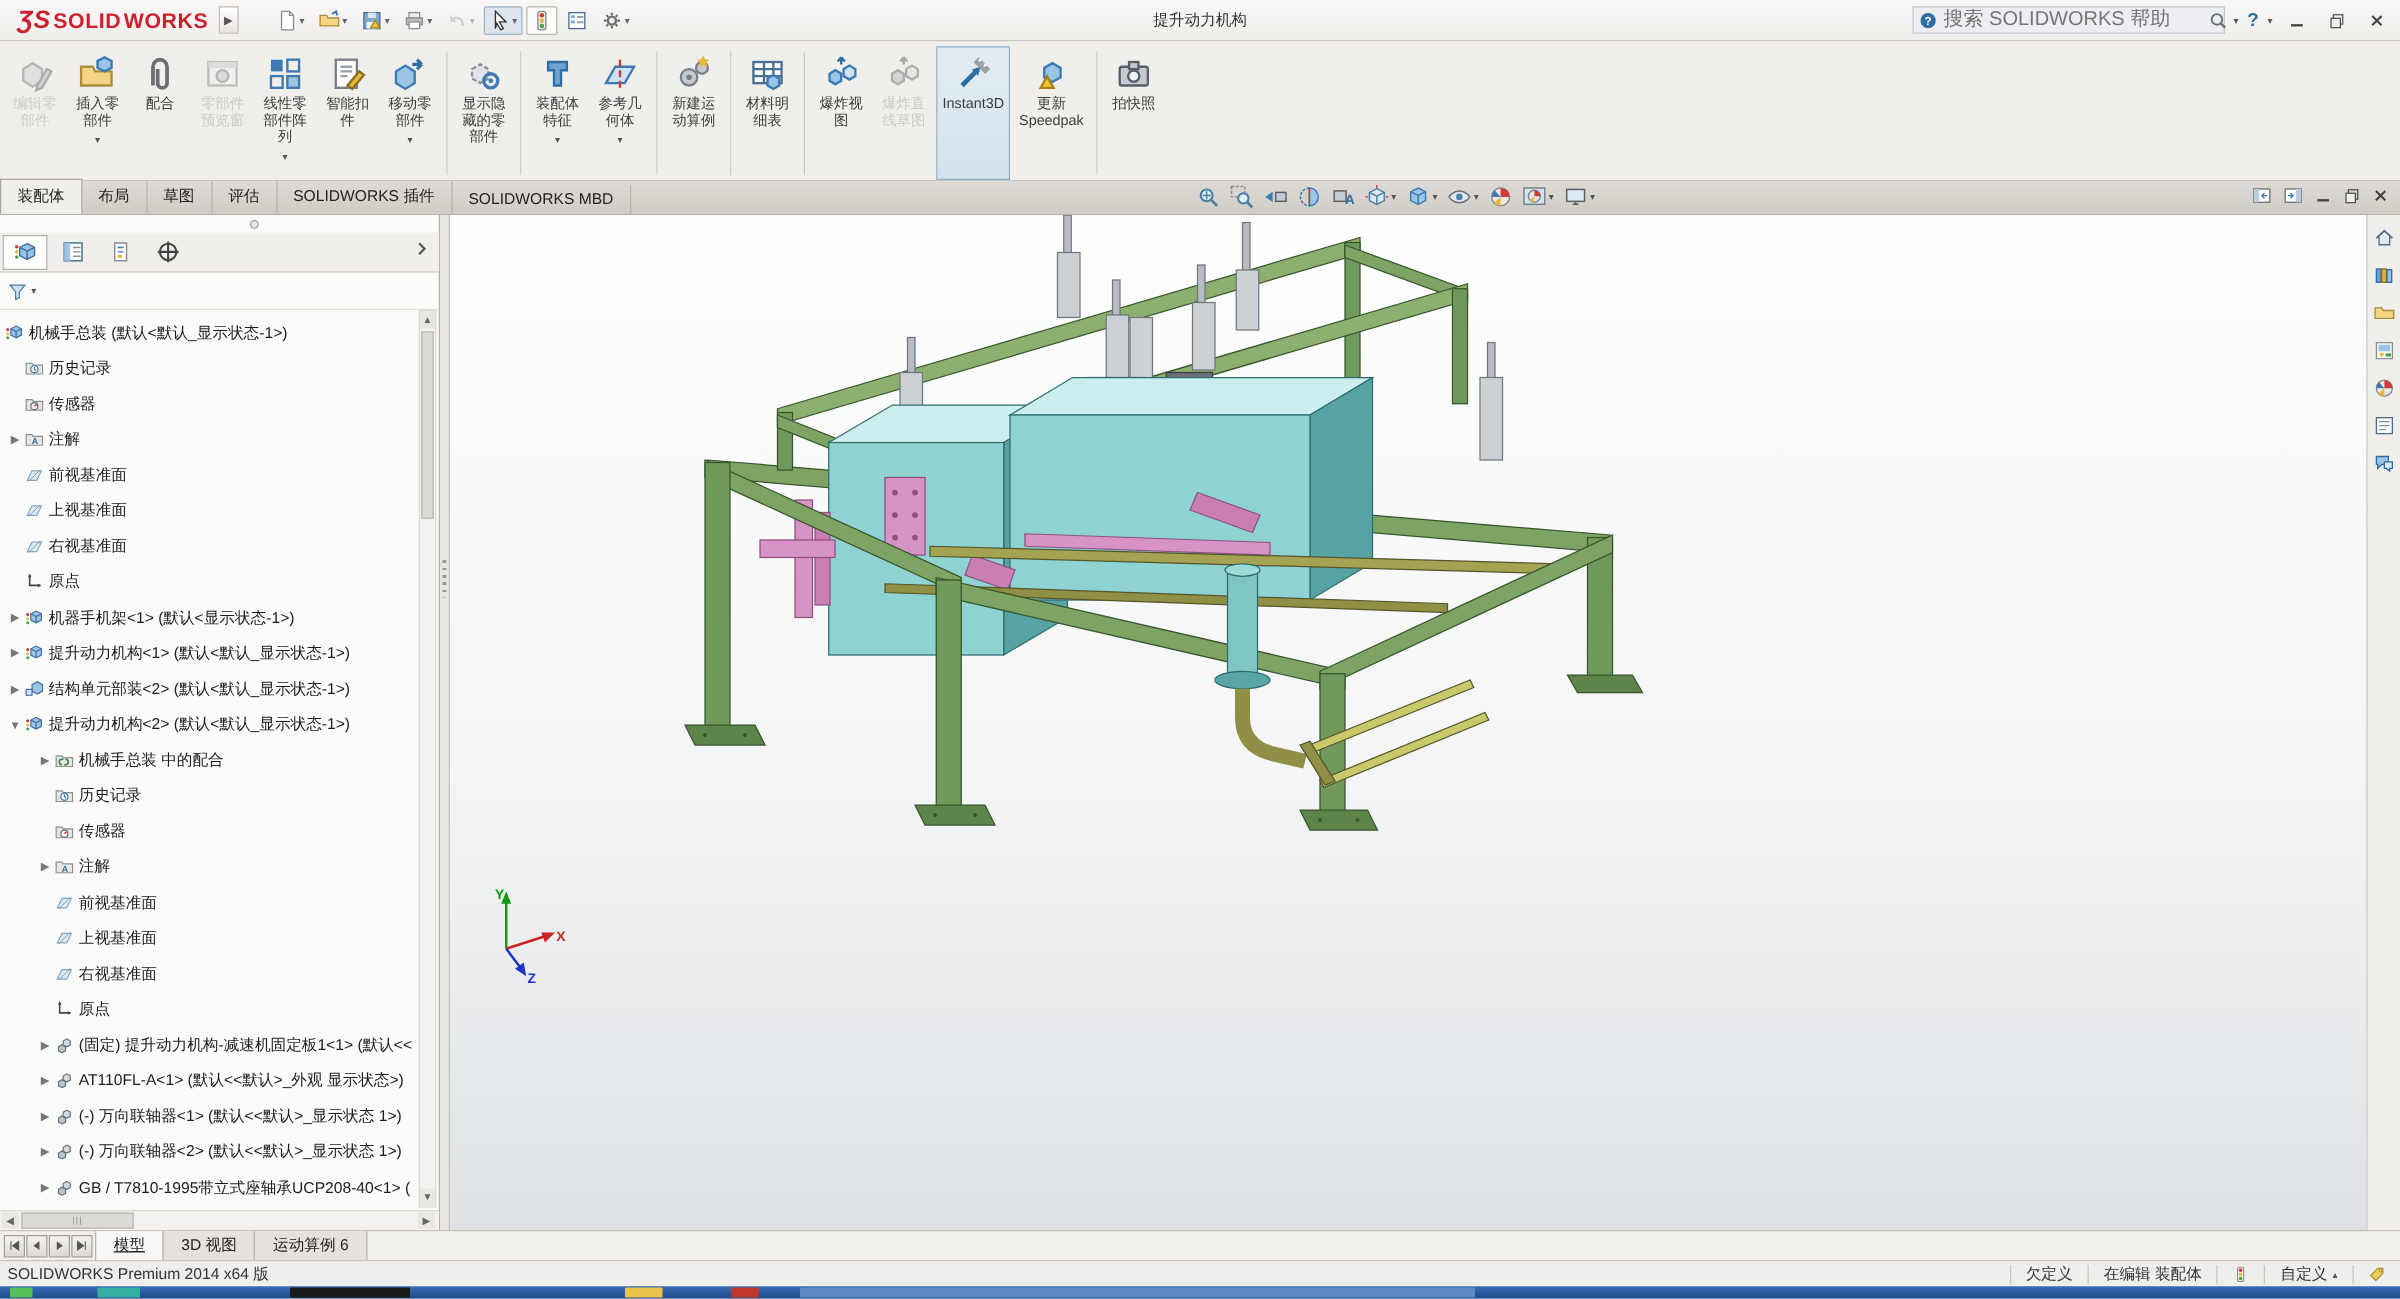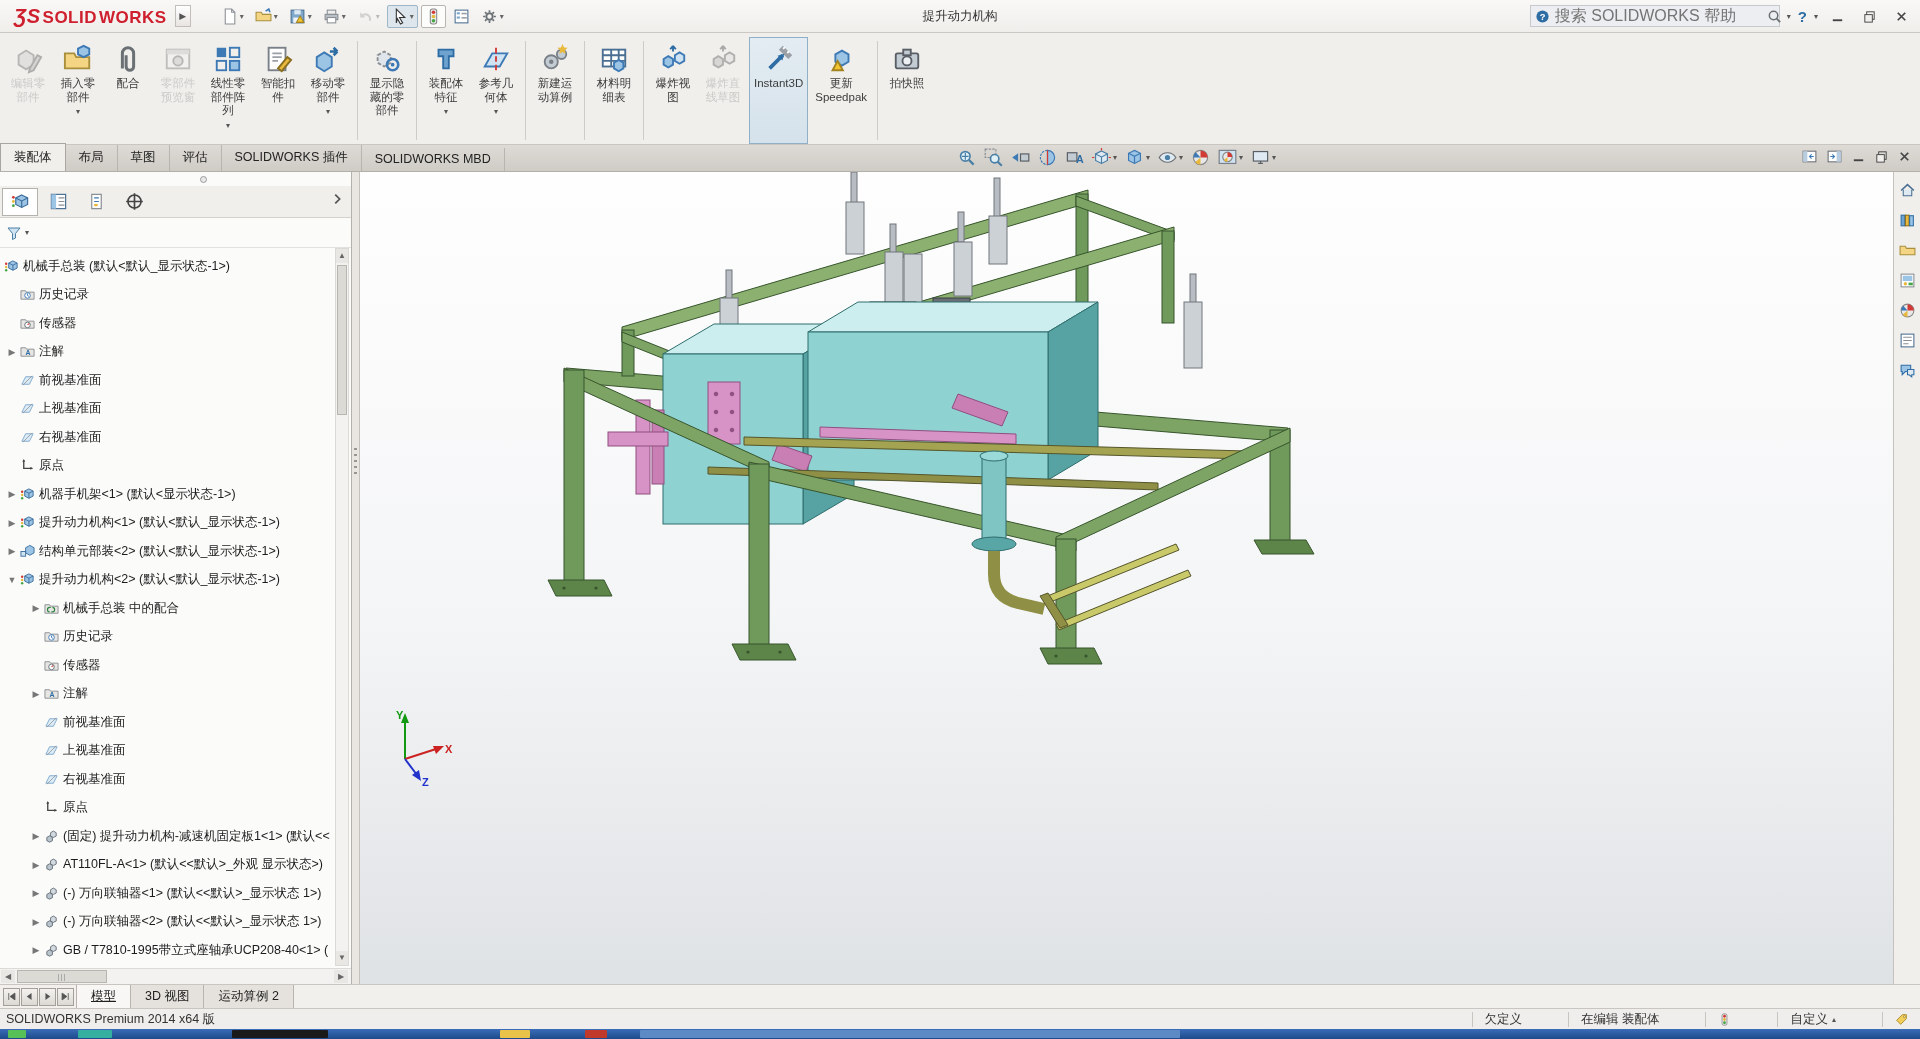--- a/index.html
+++ b/index.html
@@ -1104,28 +1104,28 @@
       </div>
       <div class="nav">
         <svg width="11" height="11" viewBox="0 0 16 16">
           <path d="M12 3v10M3 3l7 5-7 5z" fill="#555" stroke="#555" stroke-width="1.2"></path>
         </svg>
       </div>
     </div>
   <div id="btabs" style="display:flex;align-items:stretch;">
       <div class="btab active">模型</div>
       <div class="btab">3D 视图</div>
-      <div class="btab">运动算例 2</div>
+      <div class="btab">运动算例 6</div>
     </div>
 </div>
 
 <div class="statusbar">
   <span class="sleft">SOLIDWORKS Premium 2014 x64 版</span>
   <span class="spacer"></span>
-  <span id="scells" style="display:flex;align-items:center;height:100%;gap:34px;">
+  <span id="scells" style="display:flex;align-items:center;height:100%;">
       <span class="scell">欠定义</span>
       <span class="scell">在编辑 装配体</span>
       <span class="scell">
         <svg width="13" height="13" viewBox="0 0 16 16">
           <rect x="5" y="1" width="6" height="14" rx="2" fill="#ececec" stroke="#888"></rect>
           <circle cx="8" cy="4" r="1.7" fill="#d23b35"></circle>
           <circle cx="8" cy="8" r="1.7" fill="#e3b93a"></circle>
           <circle cx="8" cy="12" r="1.7" fill="#46a546"></circle>
         </svg>
       </span>

